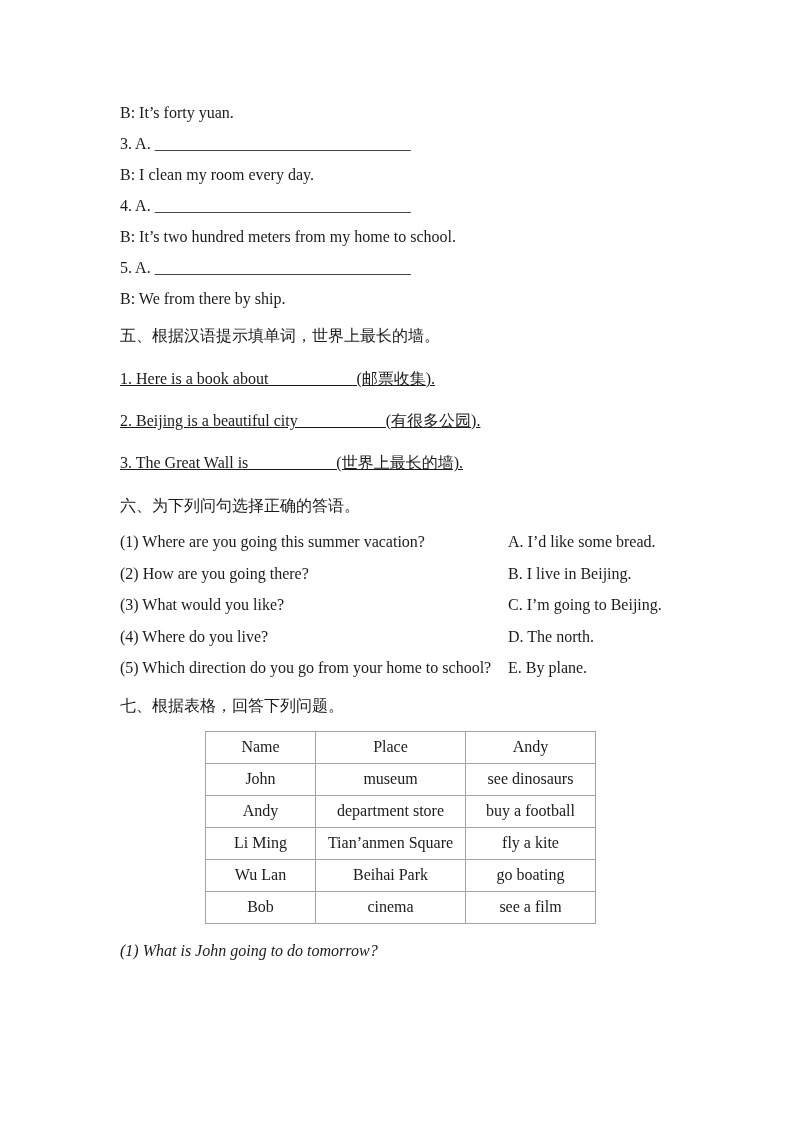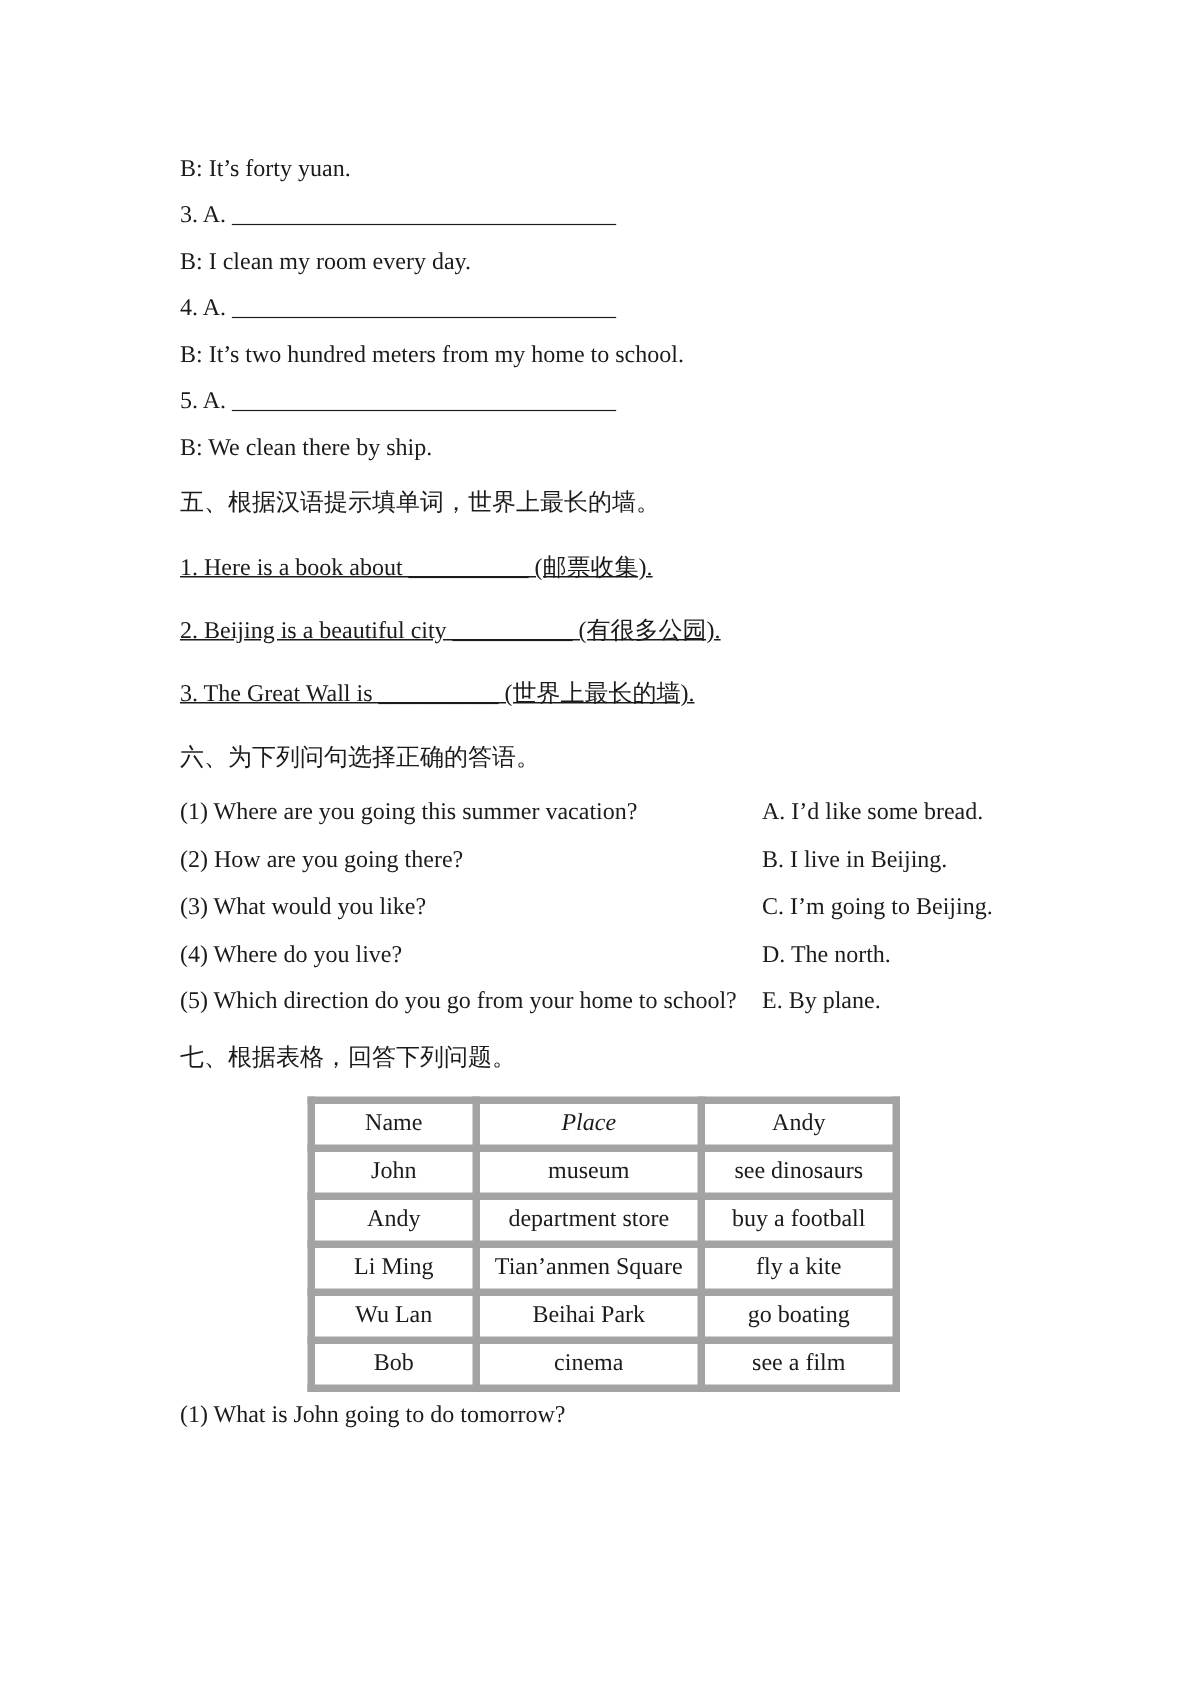--- a/index.html
+++ b/index.html
@@ -31,47 +31,47 @@
   .s6-row { display: flex; line-height: 31.5px; }
   .s6-q { flex: 0 0 388px; white-space: nowrap; }
   .s6-a { white-space: nowrap; }
 
   table.schedule {
     border-collapse: collapse;
     margin: 9px 0 0 85px;
     table-layout: fixed;
   }
   table.schedule th, table.schedule td {
-    border: 5px solid #a3a3a3;
+    border: 1px solid #a3a3a3;
     height: 32px;
     text-align: center;
     vertical-align: middle;
     font-weight: normal;
     font-size: 16px;
     padding: 0 6px;
   }
   .col-name  { width: 110px; }
-  .col-place { width: 150px; font-style: italic; }
+  .col-place { width: 150px; }
   .col-thing { width: 130px; }
 
-  .final-question { line-height: 31px; white-space: nowrap; }
+  .final-question { margin-top: 11px; line-height: 31px; white-space: nowrap; font-style: italic; }
 </style>
 </head>
 <body>
 
 <div class="page">
 
   <div class="top-block">
     <p>B: It’s forty yuan.</p>
     <p>3. A. ________________________________</p>
     <p>B: I clean my room every day.</p>
     <p>4. A. ________________________________</p>
     <p>B: It’s two hundred meters from my home to school.</p>
     <p>5. A. ________________________________</p>
-    <p>B: We clean there by ship.</p>
+    <p>B: We from there by ship.</p>
   </div>
 
   <p class="section-heading">五、根据汉语提示填单词，世界上最长的墙。</p>
   <div class="s5-block">
     <p>1. Here is a book about __________ (邮票收集).</p>
     <p>2. Beijing is a beautiful city __________ (有很多公园).</p>
     <p>3. The Great Wall is __________ (世界上最长的墙).</p>
   </div>
 
   <p class="section-heading">六、为下列问句选择正确的答语。</p>

